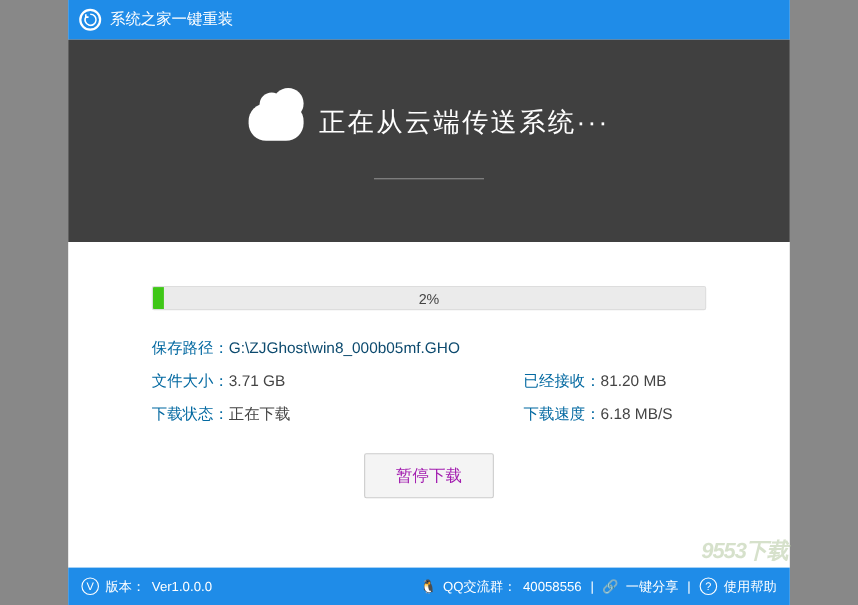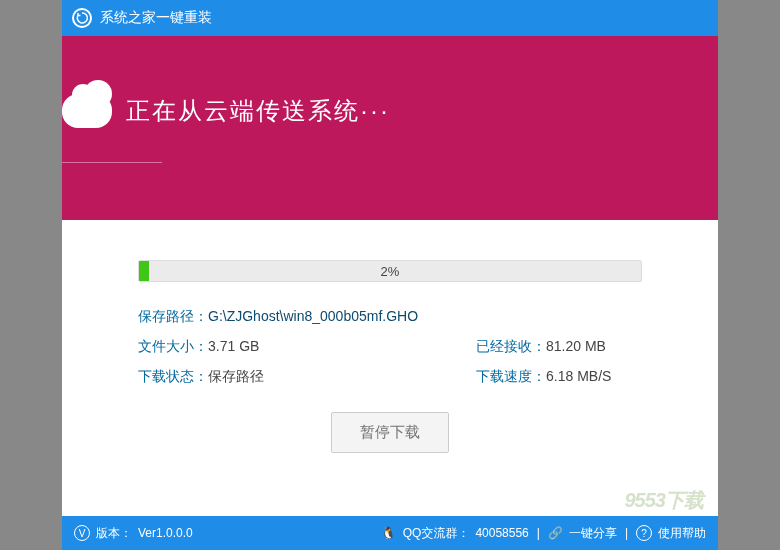--- a/index.html
+++ b/index.html
@@ -4,47 +4,47 @@
 <style>
 * { margin: 0; padding: 0; box-sizing: border-box; font-family: "Microsoft YaHei", Arial, sans-serif; }
 body { background: #888; display: flex; align-items: center; justify-content: center; width: 780px; height: 550px; }
 .window { width: 656px; height: 550px; background: #fff; display: flex; flex-direction: column; position: relative; }
 .titlebar { height: 36px; background: #1f8ce8; display: flex; align-items: center; padding: 0 10px; color: #fff; font-size: 14px; }
 .titlebar .logo { width: 20px; height: 20px; border: 2px solid #fff; border-radius: 50%; display: flex; align-items: center; justify-content: center; margin-right: 8px; }
 .titlebar .logo svg { width: 12px; height: 12px; }
 .titlebar .right { margin-left: auto; display: flex; align-items: center; gap: 14px; }
 .titlebar .right .link { font-size: 13px; cursor: pointer; }
 .titlebar .right .min, .titlebar .right .close { cursor: pointer; font-size: 15px; line-height: 1; }
-.banner { height: 184px; background: #be185d; display: flex; flex-direction: column; justify-content: center; color: #fff; }
+.banner { height: 184px; background: #404040; display: flex; flex-direction: column; align-items: center; justify-content: center; color: #fff; }
 .banner .row1 { display: flex; align-items: center; gap: 14px; }
 .banner .cloud { width: 50px; height: 34px; background: #fff; border-radius: 16px; position: relative; }
 .banner .cloud::before { content: ""; position: absolute; width: 22px; height: 22px; background: #fff; border-radius: 50%; top: -10px; left: 10px; }
 .banner .cloud::after { content: ""; position: absolute; width: 28px; height: 28px; background: #fff; border-radius: 50%; top: -14px; left: 22px; }
 .banner .text { font-size: 24px; letter-spacing: 2px; }
 .banner .divider { width: 100px; height: 1px; background: rgba(255,255,255,0.4); margin-top: 34px; }
 .content { flex: 1; padding: 40px 76px 0; }
 .progress-wrap { position: relative; }
 .progress-bar { height: 22px; background: #ebebeb; border: 1px solid #ddd; border-radius: 2px; position: relative; overflow: hidden; }
 .progress-fill { height: 100%; background: #3fc717; width: 2%; }
 .progress-text { position: absolute; top: 0; left: 0; width: 100%; height: 100%; display: flex; align-items: center; justify-content: center; font-size: 13px; color: #444; }
 .info { margin-top: 26px; font-size: 14px; color: #444; }
 .info .row { display: flex; margin-bottom: 12px; }
 .info .col { display: flex; }
 .info .col.left { width: 338px; }
 .info .label { color: #0369a1; }
 .info .value { color: #444; }
 .info .path { color: #0c4a6e; }
 .btn-wrap { display: flex; justify-content: center; margin-top: 26px; }
-.btn { padding: 10px 28px; background: #f4f4f4; border: 1px solid #ccc; color: #737373; font-size: 15px; cursor: pointer; border-radius: 2px; }
+.btn { padding: 10px 28px; background: #f4f4f4; border: 1px solid #ccc; color: #a21caf; font-size: 15px; cursor: pointer; border-radius: 2px; }
 .footer { height: 34px; background: #1f8ce8; display: flex; align-items: center; padding: 0 12px; color: #fff; font-size: 12px; gap: 6px; }
 .footer .sep { margin: 0 2px; }
 .footer .spacer { flex: 1; }
 .footer .icon { width: 16px; height: 16px; border: 1.5px solid #fff; border-radius: 50%; display: flex; align-items: center; justify-content: center; font-size: 10px; }
 .footer .icon.noborder { border: none; width: auto; height: auto; font-size: 12px; }
-.watermark { position: absolute; right: 15px; bottom: 36px; font-style: italic; font-weight: bold; color: rgba(180,200,160,0.55); font-size: 20px; letter-spacing: -1px; pointer-events: none; margin-top: 42px; }
+.watermark { position: absolute; right: 2px; bottom: 36px; font-style: italic; font-weight: bold; color: rgba(180,200,160,0.55); font-size: 20px; letter-spacing: -1px; pointer-events: none; margin-top: 42px; }
 </style>
 </head>
 <body>
 
 <div class="window">
 
   <div class="titlebar">
     <div class="logo">
       <svg viewBox="0 0 24 24" fill="none" stroke="#fff" stroke-width="3">
           <path d="M12 2 A10 10 0 1 1 4 7"></path>
@@ -83,21 +83,21 @@
           <span class="value">3.71 GB</span>
         </div>
         <div class="col">
           <span class="label">已经接收：</span>
           <span class="value">81.20 MB</span>
         </div>
       </div>
       <div class="row">
         <div class="col left">
           <span class="label">下载状态：</span>
-          <span class="value">保存路径</span>
+          <span class="value">正在下载</span>
         </div>
         <div class="col">
           <span class="label">下载速度：</span>
           <span class="value">6.18 MB/S</span>
         </div>
       </div>
     </div>
 
     <div class="btn-wrap">
       <button class="btn">暂停下载</button>

